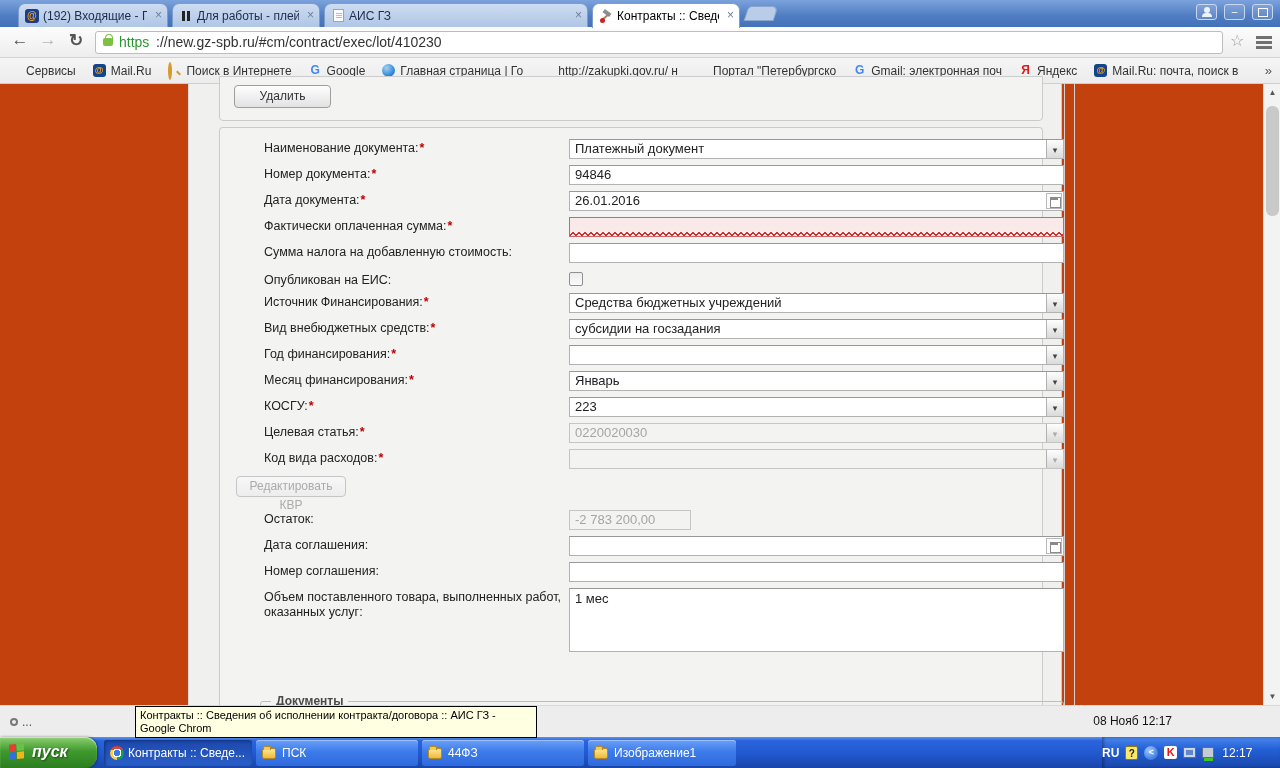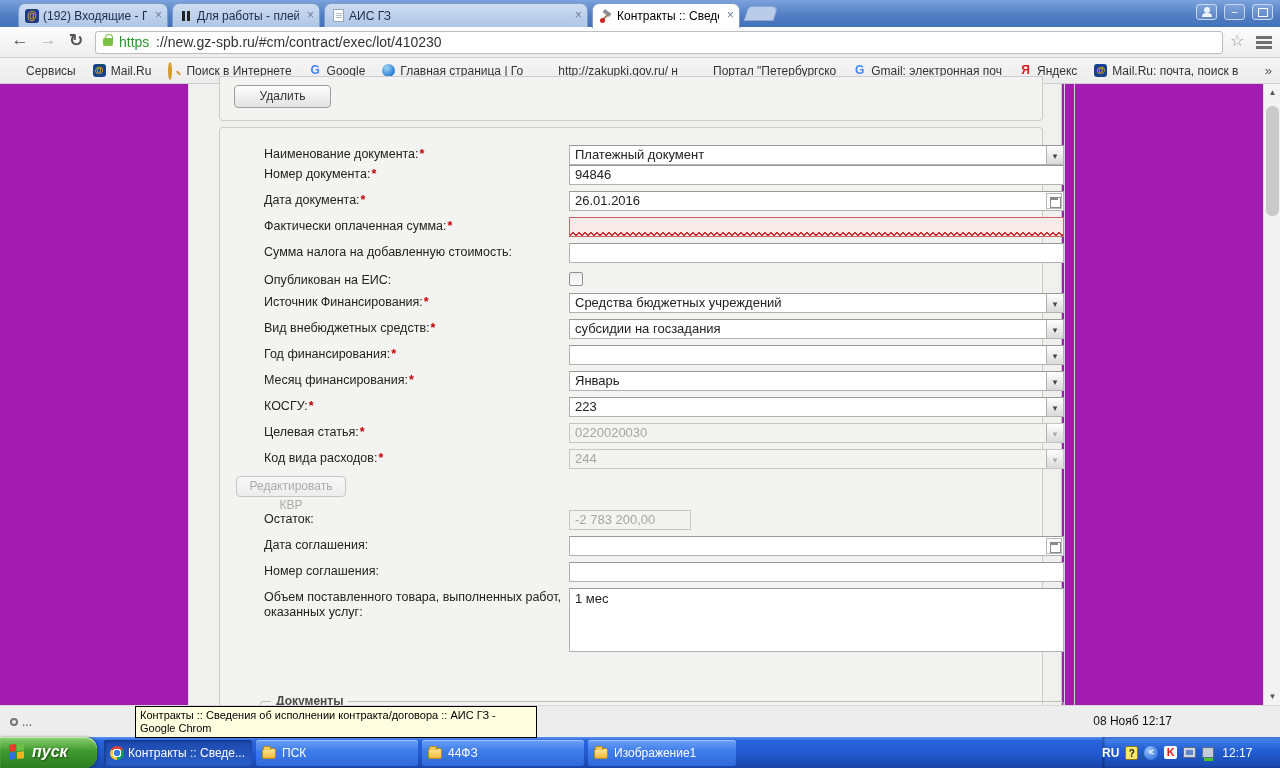--- a/index.html
+++ b/index.html
@@ -66,21 +66,21 @@
   .ic-search{border:2px solid #d79b2a;border-radius:50%;width:9px;height:9px;}
   .ic-search::after{content:"";position:absolute;left:8px;top:8px;width:5px;height:2px;background:#d79b2a;transform:rotate(45deg);}
   .ic-g{color:#4285f4;font-weight:bold;font-size:12px;line-height:13px;text-align:center;}
   .ic-globe{background:radial-gradient(circle at 35% 30%,#9fd4f2,#2a7fd4 70%);border-radius:50%;}
   .ic-eagle{background:linear-gradient(#caa23a,#8c6a1e);border-radius:50% 50% 40% 40%;width:12px;height:12px;}
   .ic-shield{background:linear-gradient(#e05252,#a01818);border-radius:2px 2px 6px 6px;width:11px;height:13px;margin-left:1px;}
   .ic-ya{color:#e01818;font-weight:bold;font-size:12px;line-height:13px;text-align:center;}
   .bm-overflow{position:absolute;right:8px;color:#555;font-size:13px;}
 
   
-  .content{position:absolute;left:0;top:84px;width:1280px;height:621px;background:#a21caf;}
+  .content{position:absolute;left:0;top:84px;width:1280px;height:621px;background:#c2410c;}
   .main-col{position:absolute;left:188px;top:0;width:874px;height:621px;background:#f0f0ef;
     border-left:1px solid #d8d8d8;border-right:1px solid #c9c9c9;}
   .vline{position:absolute;top:0;height:621px;width:1px;background:#d2d2d2;}
   .scrollbar{position:absolute;left:1263px;top:0;width:17px;height:621px;background:#f3f3f3;border-left:1px solid #ddd;}
   .scr-arrow{position:absolute;left:0;width:17px;text-align:center;font-size:8px;color:#555;}
   .scr-thumb{position:absolute;left:2px;top:22px;width:13px;height:110px;background:#c9c9c9;border-radius:6px;}
 
   .panel{position:absolute;left:30px;width:824px;background:#f3f3f2;border:1px solid #cbcbcb;}
   .panel-top{top:-8px;height:45px;border-radius:0 0 4px 4px;}
   .panel-main{top:43px;height:578px;border-radius:4px 4px 0 0;border-bottom:none;}
@@ -270,21 +270,21 @@
 
   <div class="content">
     <div class="main-col">
 
       <div class="panel panel-top">
         <div class="btn" style="left:14px;top:8px;width:97px">Удалить</div>
       </div>
 
       <div class="panel panel-main">
 
-        <div class="frow" style="top:17px">
+        <div class="frow" style="top:11px">
           <div class="flabel"><span>Наименование документа:</span><span class="req">*</span></div>
           <div class="fld select">
             <span class="val">Платежный документ</span>
             <span class="sarrow"><i>▾</i></span>
           </div>
         </div>
 
         <div class="frow" style="top:37px">
           <div class="flabel"><span>Номер документа:</span><span class="req">*</span></div>
           <div class="fld">
@@ -362,21 +362,20 @@
           <div class="flabel"><span>Целевая статья:</span><span class="req">*</span></div>
           <div class="fld select disabled">
             <span class="val">0220020030</span>
             <span class="sarrow"><i>▾</i></span>
           </div>
         </div>
 
         <div class="frow" style="top:321px">
           <div class="flabel"><span>Код вида расходов:</span><span class="req">*</span></div>
           <div class="fld select disabled">
-            <span class="val">244</span>
             <span class="sarrow"><i>▾</i></span>
           </div>
         </div>
 
         <div class="btn disabled" style="left:16px;top:348px;width:110px;height:21px;line-height:19px">Редактировать КВР</div>
 
         <div class="frow" style="top:382px">
           <div class="flabel"><span>Остаток:</span></div>
           <div class="fld disabled" style="width:122px">
             <span class="val">-2 783 200,00</span>

